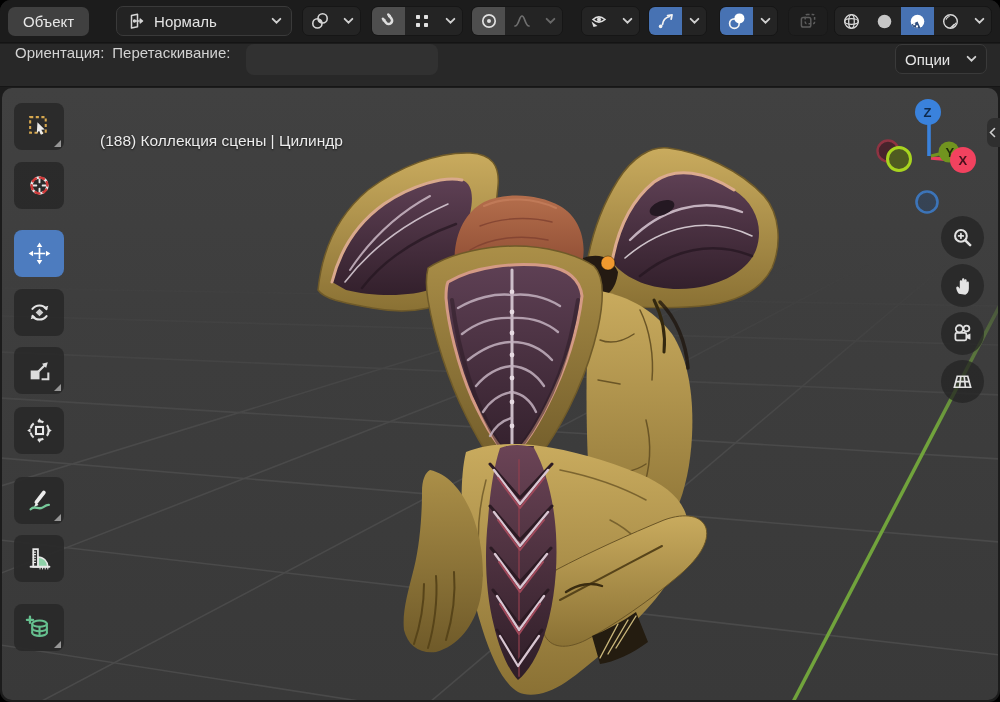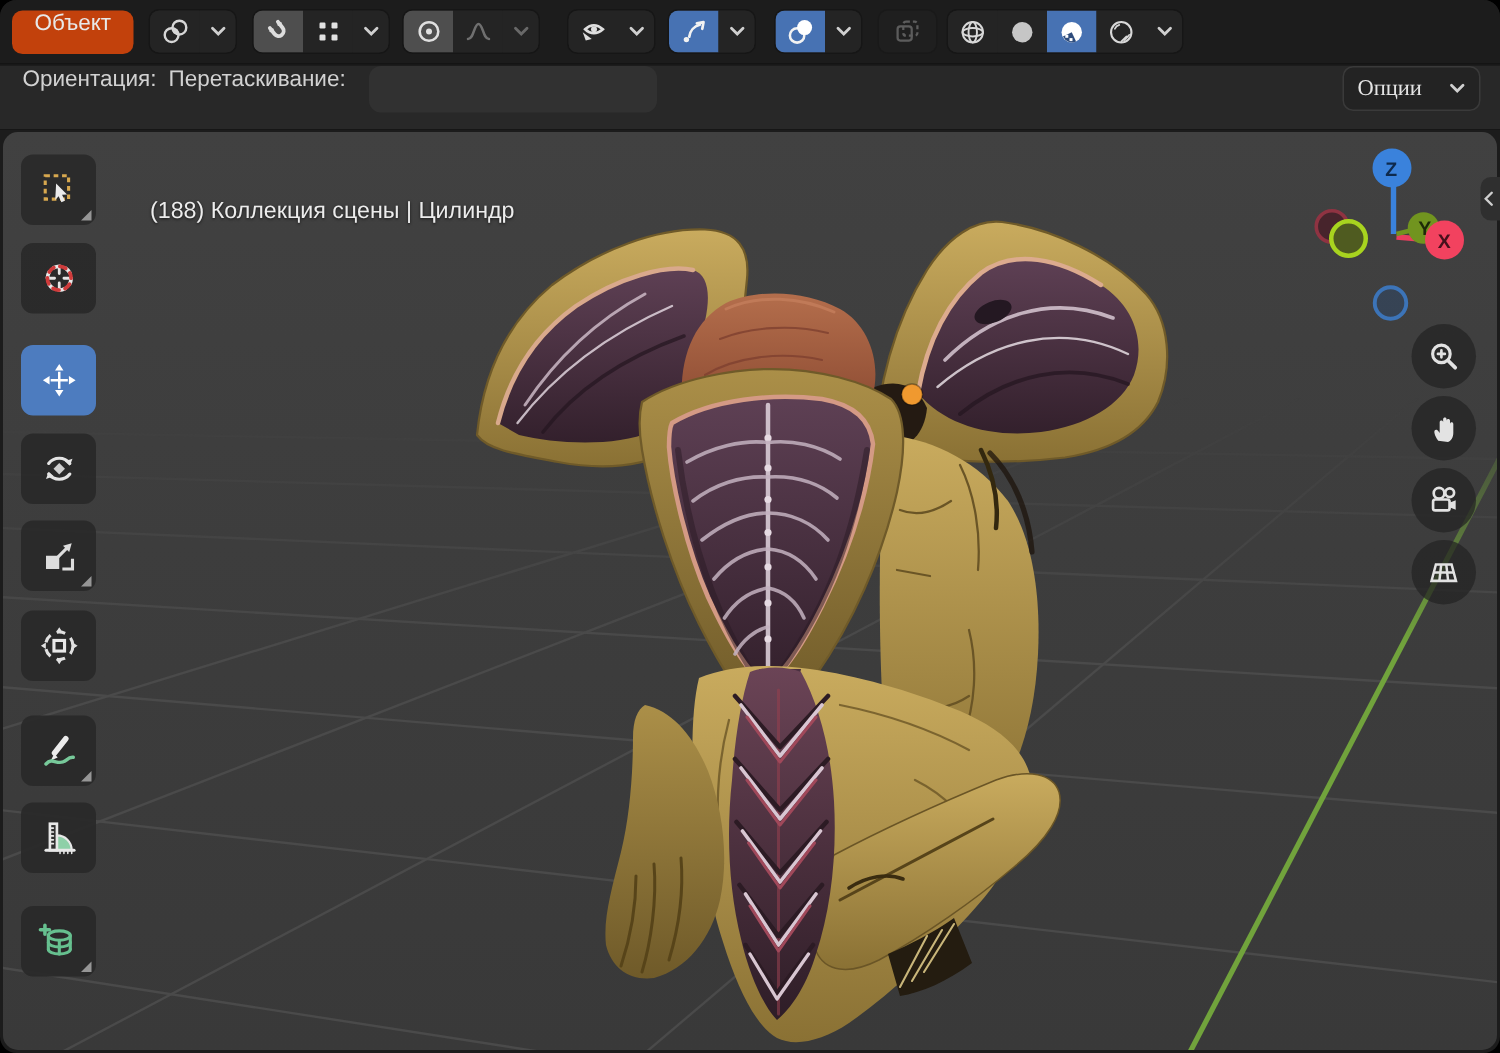--- a/index.html
+++ b/index.html
@@ -7,22 +7,22 @@
   .window{
     position:relative;width:1000px;height:702px;border-radius:11px;overflow:hidden;
     background:#1c1c1c;font-family:"Liberation Sans",sans-serif;-webkit-font-smoothing:antialiased;
   }
   
   .topbar{
     position:absolute;top:0;left:0;right:0;height:43px;background:#1c1c1c;
     display:flex;align-items:center;border-bottom:1px solid #141414;
   }
   .menu-btn{
-    margin-left:8px;height:29px;padding:0 15px;border-radius:7px;background:#c2410c;
-    color:#e8e8e8;font-size:15px;display:flex;align-items:flex-start;cursor:default;
+    margin-left:8px;height:29px;padding:0 15px;border-radius:7px;background:#404040;
+    color:#e8e8e8;font-size:15px;display:flex;align-items:center;cursor:default;
   }
   .dd{
     height:30px;border-radius:7px;background:#232323;border:1px solid #3a3a3a;
     display:flex;align-items:center;color:#e4e4e4;font-size:15px;padding:0 9px;gap:8px;
   }
   .seg-group{
     height:30px;border-radius:7px;background:#222;display:flex;align-items:stretch;overflow:hidden;
     border:1px solid #161616;
   }
   .seg{width:33px;display:grid;place-items:center;background:#242424;}
@@ -31,21 +31,21 @@
   .seg.on-blue{background:#4772b3;}
   .seg.dim svg{opacity:.4;}
   .dim-ico{opacity:.4;}
   
   .toolsettings{
     position:absolute;top:44px;left:0;right:0;height:43px;background:#282828;
     display:flex;border-bottom:1px solid #161616;color:#d2d2d2;font-size:15px;
   }
   .ts-label{margin-left:15px;}
   .ts-panel{width:192px;height:31px;border-radius:8px;background:#313131;margin-left:16px;}
-  .opts{margin-left:auto;margin-right:13px;font-family:Liberation Serif, serif;}
+  .opts{margin-left:auto;margin-right:13px;}
   
   .viewport{
     position:absolute;left:2px;right:2px;top:88px;bottom:2px;border-radius:10px;overflow:hidden;
     background:linear-gradient(180deg,#414141 0%,#3d3d3d 45%,#393939 100%);
   }
   .vp-svg{position:absolute;left:-2px;top:-88px;width:1000px;height:702px;}
   .vp-text{position:absolute;left:98px;color:#f4f4f4;font-size:15.5px;text-shadow:0 1px 2px rgba(0,0,0,.7);white-space:nowrap;}
   .vp-text.l1{top:15px;}
   .vp-text.l2{top:44px;color:#ececec;}
   
@@ -73,20 +73,35 @@
 </head>
 <body>
 
 <div class="window">
 
   <div class="topbar">
     <div class="menu-btn">
       <span>Объект</span>
     </div>
 
+    <div class="dd" style="margin-left:27px;min-width:176px">
+      <span>
+        <svg width="20" height="20" viewBox="0 0 20 20" fill="none" stroke="#d6d6d6" stroke-width="1.5" stroke-linecap="round" stroke-linejoin="round">
+          <path d="M5.5 4.5 L11.5 3.2 V15.8 L5.5 17 Z"></path>
+            <circle cx="8.5" cy="10" r="1.7" fill="#d6d6d6" stroke="none"></circle>
+          <path d="M10.5 10 H16.5 M16.5 10 l-2.4 -1.9 M16.5 10 l-2.4 1.9"></path>
+        </svg>
+      </span>
+      <span style="flex:1">Нормаль</span>
+      <span>
+        <svg width="11" height="8" viewBox="0 0 10 7" fill="none" stroke="#cfcfcf" stroke-width="1.7" stroke-linecap="round">
+            <path d="M1.5 1.5 L5 5 L8.5 1.5"></path>
+          </svg>
+      </span>
+    </div>
 
     <div class="seg-group" style="margin-left:10px">
       <div class="seg">
         <svg width="20" height="20" viewBox="0 0 20 20" fill="none" stroke="#d6d6d6" stroke-width="1.6">
           <circle cx="7.4" cy="12.4" r="4.6"></circle>
             <circle cx="12.6" cy="7.4" r="4.6"></circle>
             <circle cx="10" cy="10" r="1.6" fill="#d6d6d6" stroke="none"></circle>
         </svg>
       </div>
       <div class="seg chev">

